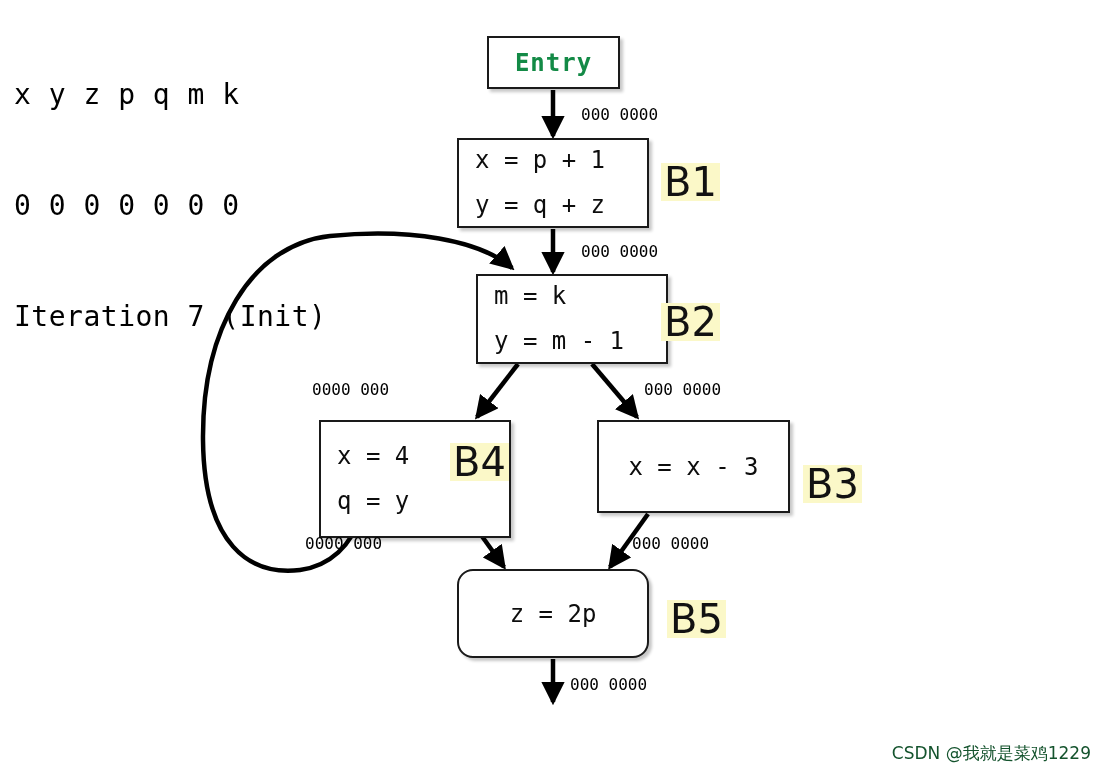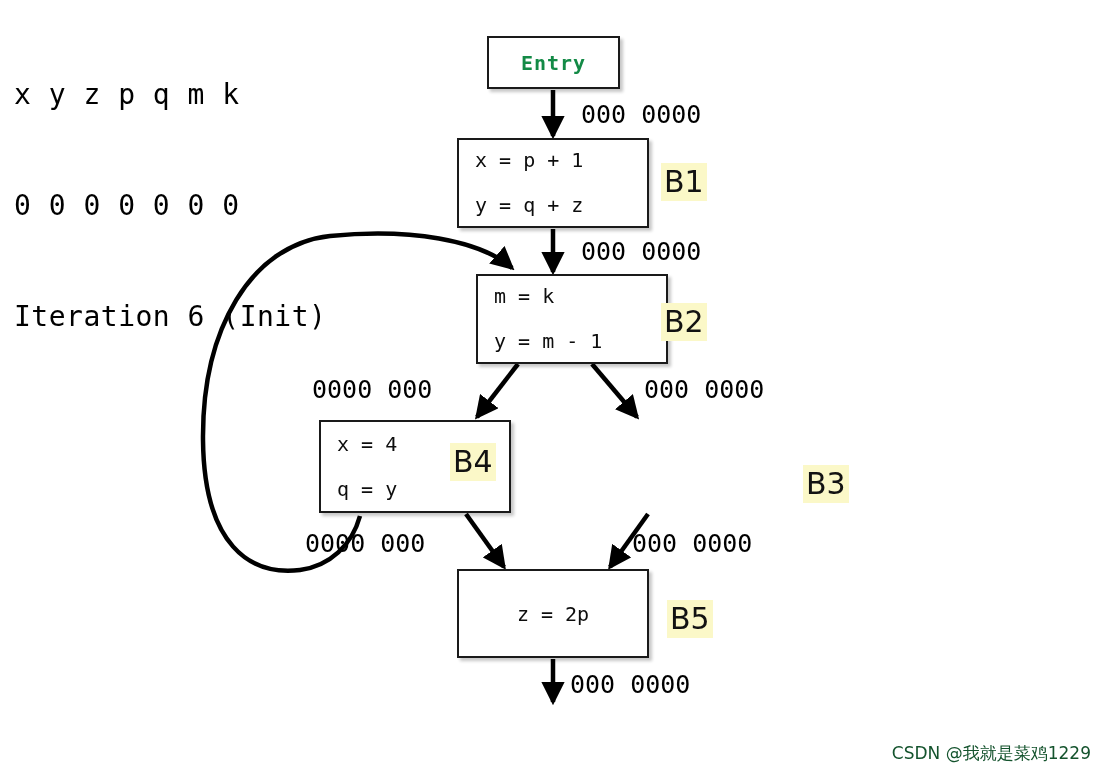--- a/index.html
+++ b/index.html
@@ -48,21 +48,21 @@
     z-index: 3;
   }
   .node .stmts {
     position: absolute;
     left: 0;
     right: 0;
     top: 50%;
     transform: translateY(-50%);
     padding-left: 16px;
     font-family: "DejaVu Sans Mono", monospace;
-    font-size: 20px;
+    font-size: 24px;
     line-height: 45px;
     color: #0d0d0d;
     white-space: pre;
   }
   .node.single .stmts {
     padding-left: 0;
     text-align: center;
   }
   .terminal .stmts {
     padding-left: 0;
@@ -72,32 +72,32 @@
     line-height: 46px;
     letter-spacing: 1px;
   }
 
   
   .tag {
     position: absolute;
     background: #fbf8c8;
     color: #121212;
     font-family: "DejaVu Sans", sans-serif;
-    font-size: 30px;
+    font-size: 40px;
     line-height: 36px;
     padding: 1px 3px;
     z-index: 6;
     white-space: pre;
   }
 
   
   .elabel {
     position: absolute;
     font-family: "DejaVu Sans Mono", monospace;
-    font-size: 25px;
+    font-size: 16px;
     line-height: 28px;
     color: #000000;
     white-space: pre;
     z-index: 5;
   }
 
   
   #watermark {
     position: absolute;
     right: 14px;
@@ -110,21 +110,21 @@
   }
 </style>
 </head>
 <body>
 
 <div id="page">
 
   <div id="header">
     <div>x y z p q m k</div>
     <div>0 0 0 0 0 0 0</div>
-    <div>Iteration 6 (Init)</div>
+    <div>Iteration 7 (Init)</div>
   </div>
 
   <svg id="edges" viewBox="0 0 1105 775">
     <defs>
       <marker id="ah" viewBox="0 0 10 10" refX="8.6" refY="5" markerWidth="5.2" markerHeight="5.2" orient="auto-start-reverse">
         <path d="M 0 0 L 10 5 L 0 10 z" fill="#000000"></path>
       </marker>
     </defs>
 
     <line x1="553" y1="90" x2="553" y2="136" stroke="#000000" stroke-width="4.5" marker-end="url(#ah)"></line>
@@ -155,27 +155,30 @@
   <div class="node" style="left:457px; top:138px; width:192px; height:90px;">
     <div class="stmts">x = p + 1
 y = q + z</div>
   </div>
 
   <div class="node" style="left:457px; top:274px; width:192px; height:90px;margin-left:19px;">
     <div class="stmts">m = k
 y = m - 1</div>
   </div>
 
-  <div class="node" style="left:319px; top:420px; width:192px; height:93px;">
+  <div class="node" style="left:319px; top:420px; width:192px; height:118px;">
     <div class="stmts">x = 4
 q = y</div>
   </div>
 
+  <div class="node single" style="left:597px; top:420px; width:193px; height:93px;">
+    <div class="stmts">x = x - 3</div>
+  </div>
 
-  <div class="node single" style="left:457px; top:569px; width:192px; height:89px;">
+  <div class="node single" style="left:457px; top:569px; width:192px; height:89px;border-radius:16px;">
     <div class="stmts">z = 2p</div>
   </div>
 
 
   <div class="tag" style="left:661px; top:163px;">B1</div>
   <div class="tag" style="left:661px; top:303px;">B2</div>
   <div class="tag" style="left:450px; top:443px;">B4</div>
   <div class="tag" style="left:803px; top:465px;">B3</div>
   <div class="tag" style="left:667px; top:600px;">B5</div>
 

